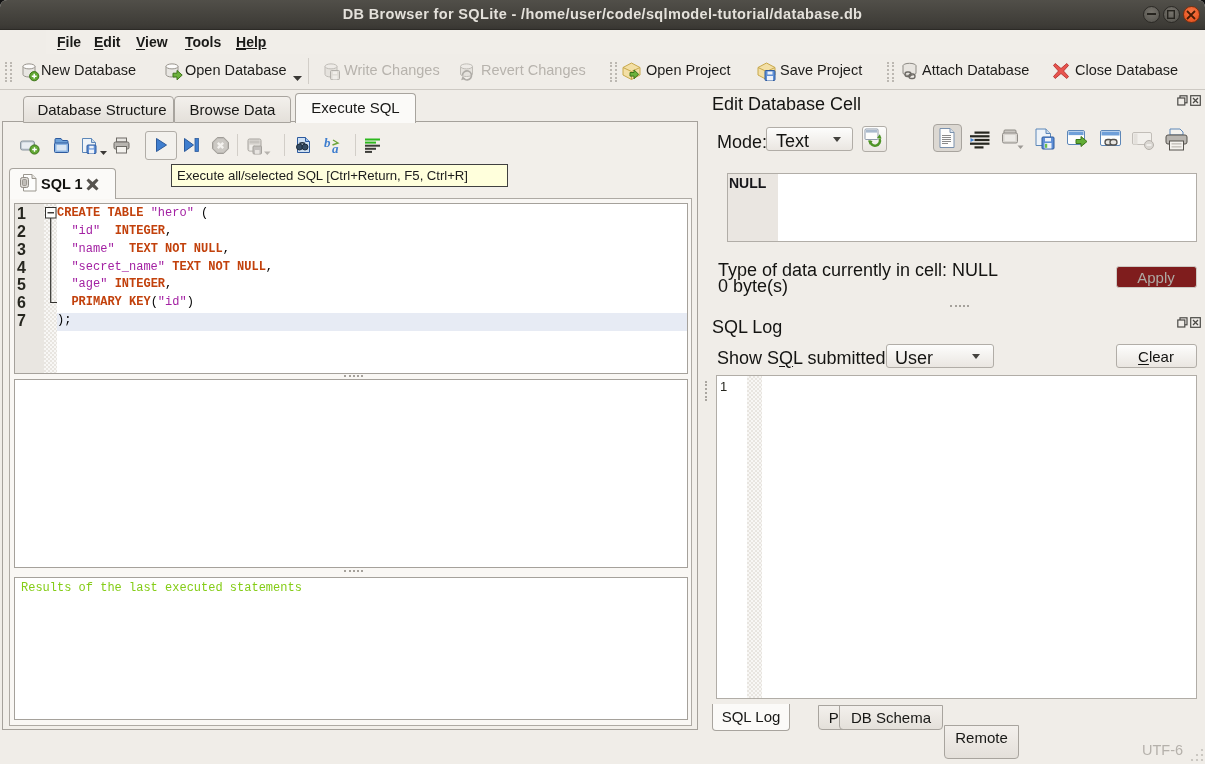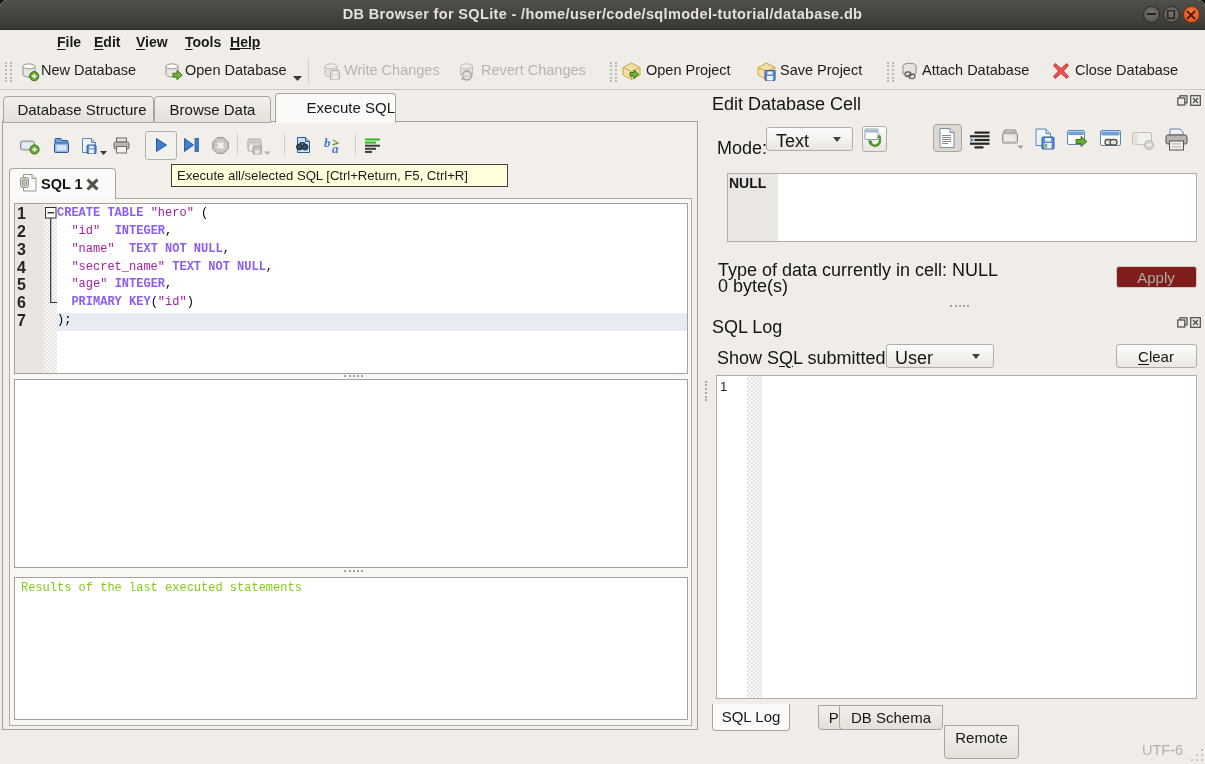--- a/index.html
+++ b/index.html
@@ -21,30 +21,30 @@
 .menu span{position:absolute;top:4px;font-size:14px;font-weight:bold;color:#1a1a18;}
 .toolbar{position:absolute;top:54px;left:0;width:1205px;height:36px;background:#f0ede8;
   border-bottom:1px solid #cdc9c3;box-sizing:border-box;}
 .tlabel{position:absolute;top:62px;font-size:14.5px;color:#1d1c1a;white-space:pre;}
 .tlabel.dis{color:#b7b3ad;}
 .handle{position:absolute;width:3px;border-left:2px dotted #bcb8b2;border-right:2px dotted #bcb8b2;}
 .vsep{position:absolute;width:1px;background:#d2cec8;}
 u{text-decoration:underline;text-underline-offset:2px;}
 .tab{position:absolute;z-index:2;box-sizing:border-box;border:1px solid #a8a49e;
   background:linear-gradient(#f3f0ec,#e4e0da);border-radius:4px 4px 0 0;
-  font-size:15px;color:#181816;text-align:center;}
+  font-size:15px;color:#181816;text-align:center;margin-left:20px;}
 .tab.active{background:#fbfaf8;border-bottom:none;z-index:3;}
 .btab{position:absolute;box-sizing:border-box;border:1px solid #a8a49e;
   background:linear-gradient(#f3f0ec,#e4e0da);border-radius:0 0 4px 4px;
   font-size:15px;color:#181816;text-align:center;}
 .btab.active{background:#fbfaf8;border-top:none;z-index:3;}
 .pane{position:absolute;background:#fff;border:1px solid #a5a19b;box-sizing:border-box;}
 .hdots{position:absolute;height:0;border-top:2px dotted #a5a19b;width:19px;}
 .vdots{position:absolute;width:0;border-left:2px dotted #aaa6a0;height:20px;}
-.kw{color:#8b5cf6;font-weight:bold;text-align:center;}
+.kw{color:#c2410c;font-weight:bold;text-align:center;}
 .str{color:#a321a3;}
 .codeline{position:absolute;left:57px;font-family:"Liberation Mono",monospace;
   font-size:12px;line-height:17.83px;white-space:pre;color:#000;}
 .lnum{position:absolute;left:17px;font-size:16px;font-weight:bold;color:#26261f;line-height:17.83px;}
 .btn{position:absolute;box-sizing:border-box;border:1px solid #b1ada7;border-radius:3px;
   background:linear-gradient(#fdfdfc,#eae6e1);font-size:15px;color:#121210;
   text-align:center;}
 .btn.dis{background:#7f1d1d;border-color:#cecac4;color:#aeaaa4;}
 .combo{position:absolute;box-sizing:border-box;border:1px solid #b1ada7;border-radius:3px;
   background:linear-gradient(#fdfdfc,#eae6e1);font-size:15px;color:#121210;}
@@ -71,21 +71,21 @@
 <div class="wbtn close" style="left:1182.5px;"></div>
 <svg style="left:1186px;top:10px;" width="10" height="10">
     <path d="M1 1 L9 9 M9 1 L1 9" stroke="#471c05" stroke-width="1.8"></path>
   </svg>
 
 <div class="menu">
 <span style="left:11px;"><u>F</u>ile</span>
 <span style="left:48px;"><u>E</u>dit</span>
 <span style="left:90px;"><u>V</u>iew</span>
 <span style="left:139px;"><u>T</u>ools</span>
-<span style="left:184px;text-decoration:underline;"><u>H</u>elp</span>
+<span style="left:190px;text-decoration:underline;"><u>H</u>elp</span>
 </div>
 
 <div class="toolbar"></div>
 <div class="handle" style="left:5px;top:62px;height:20px;"></div>
 
 <svg style="left:21px;top:63px;" width="18" height="18">
  <path d="M2 3.4 V11.5 a6 2.5 0 0 0 12 0 V3.4" fill="#e8e6e2" stroke="#98948d"></path>
  <ellipse cx="8" cy="3.4" rx="6" ry="2.5" fill="#fcfbfa" stroke="#98948d"></ellipse>
  <circle cx="13.2" cy="13.2" r="4.6" fill="#62a833" stroke="#3d7519"></circle>
  <path d="M13.2 10.8 V15.6 M10.8 13.2 H15.6" stroke="#fff" stroke-width="1.5"></path>
@@ -146,21 +146,21 @@
 </svg>
 <div class="tlabel" style="left:922px;">Attach Database</div>
 
 <svg style="left:1053px;top:63px;" width="16" height="16">
  <path d="M2.2 0.5 L8 5.5 L13.8 0.5 L15.5 2.5 L10.5 8 L15.5 13.5 L13.8 15.5 L8 10.5 L2.2 15.5 L0.5 13.5 L5.5 8 L0.5 2.5 Z" fill="#e8544e" stroke="#b02724" stroke-width="0.8"></path>
 </svg>
 <div class="tlabel" style="left:1075px;">Close Database</div>
 
 <div class="tab" style="left:3px;top:96px;width:151px;height:27px;line-height:26px;text-indent:7px;">Database Structure</div>
 <div class="tab" style="left:154px;top:96px;width:117px;height:27px;line-height:26px;">Browse Data</div>
-<div class="tab active" style="left:275px;top:93px;width:121px;height:30px;line-height:28px;text-align:right;">Execute SQL</div>
+<div class="tab active" style="left:275px;top:93px;width:121px;height:30px;line-height:28px;">Execute SQL</div>
 
 <div class="abs" style="left:2px;top:121px;width:696px;height:609px;border:1px solid #a5a19b;background:#f2efea;box-sizing:border-box;"></div>
 <div class="abs" style="left:8.5px;top:198px;width:683.5px;height:528px;border:1px solid #aeaaa4;background:#f9f7f4;box-sizing:border-box;"></div>
 
 <svg style="left:20px;top:139px;" width="20" height="16">
  <rect x="0.5" y="2" width="14" height="9" rx="2" fill="#c3ccd4" stroke="#8a959e"></rect>
  <rect x="2" y="3.5" width="11" height="6" rx="1.2" fill="#e9edf1"></rect>
  <circle cx="14.5" cy="10.5" r="4.6" fill="#62a833" stroke="#3d7519"></circle>
  <path d="M14.5 8.2 v4.6 M12.2 10.5 h4.6" stroke="#fff" stroke-width="1.4"></path>
 </svg>
@@ -287,21 +287,21 @@
 
 <div class="dcktxt" style="left:712px;top:94px;">Edit Database Cell</div>
 <svg style="left:1177px;top:95px;" width="11" height="11">
  <rect x="3" y="0.8" width="7" height="7" fill="none" stroke="#4b4a46" stroke-width="1.2"></rect>
  <rect x="0.8" y="3" width="7" height="7" fill="#f0ede8" stroke="#4b4a46" stroke-width="1.2"></rect>
 </svg>
 <svg style="left:1189.5px;top:95px;" width="11" height="11">
  <rect x="0.7" y="0.7" width="9.6" height="9.6" fill="none" stroke="#4b4a46" stroke-width="1.2"></rect>
  <path d="M3 3 L8 8 M8 3 L3 8" stroke="#4b4a46" stroke-width="1.3"></path>
 </svg>
-<div class="dcktxt" style="left:717px;top:132px;margin-top:6px;">Mode:</div>
+<div class="dcktxt" style="left:717px;top:132px;">Mode:</div>
 <div class="combo" style="left:766px;top:127px;width:86.5px;height:24px;"></div>
 <div class="dcktxt" style="left:776px;top:131px;">Text</div>
 <div class="carrow" style="left:833px;top:137px;"></div>
 
 <div class="btn" style="left:861.5px;top:125.5px;width:25px;height:26px;"></div>
 <svg style="left:864px;top:128px;" width="21" height="21">
  <rect x="1" y="1" width="13" height="10.5" rx="1" fill="#fdfdfc" stroke="#8f9bab"></rect>
  <rect x="2" y="2" width="11" height="2.6" fill="#a9bacd"></rect>
  <path d="M15.5 10.5 a5 5 0 1 1 -9.5 2" fill="none" stroke="#4e9426" stroke-width="2.4"></path>
  <path d="M15.8 6.2 l1.8 4.4 -4.6 -0.6 z" fill="#4e9426"></path>

